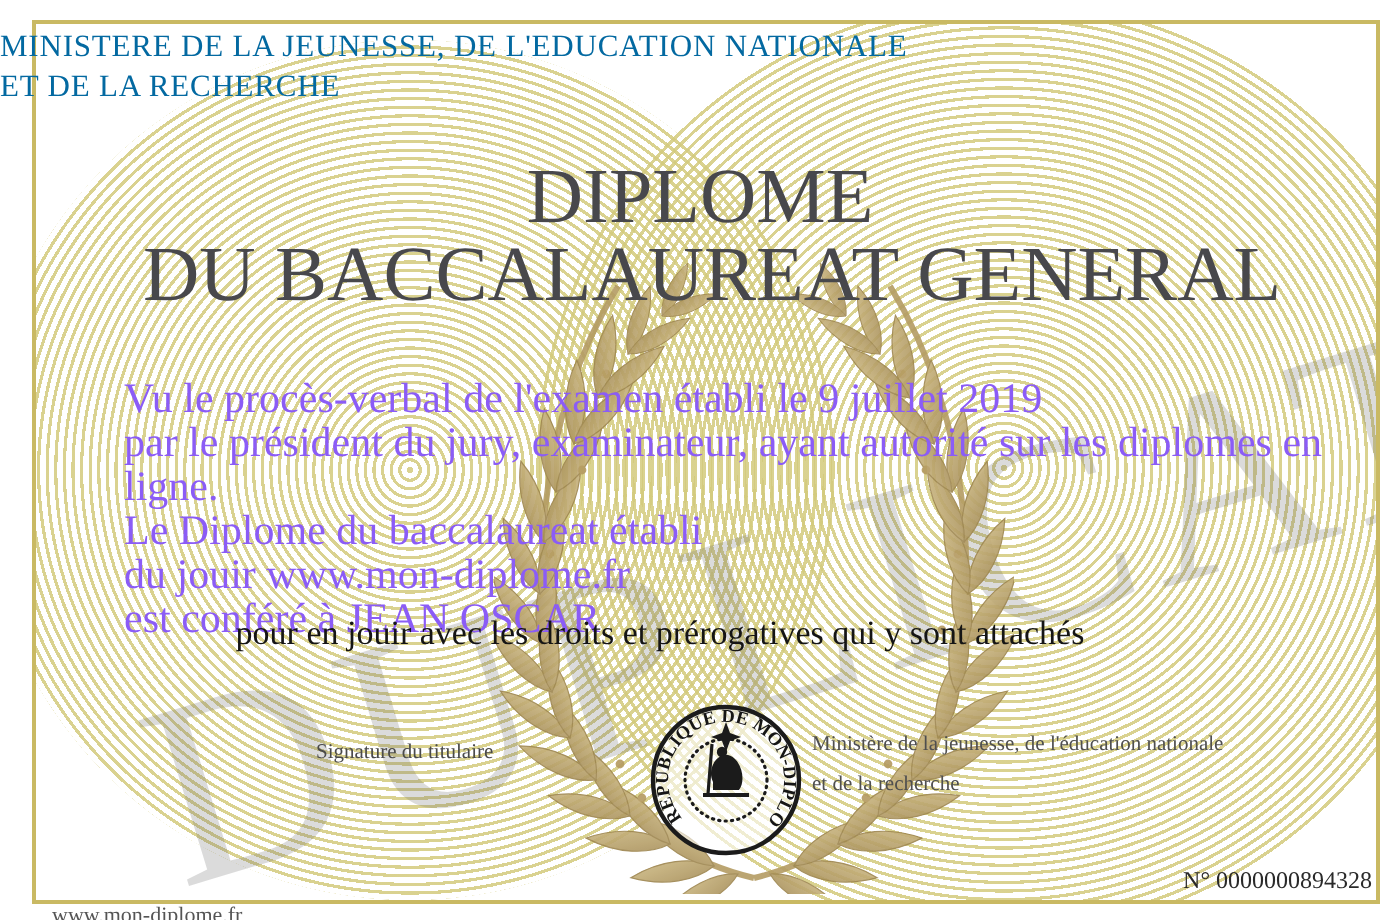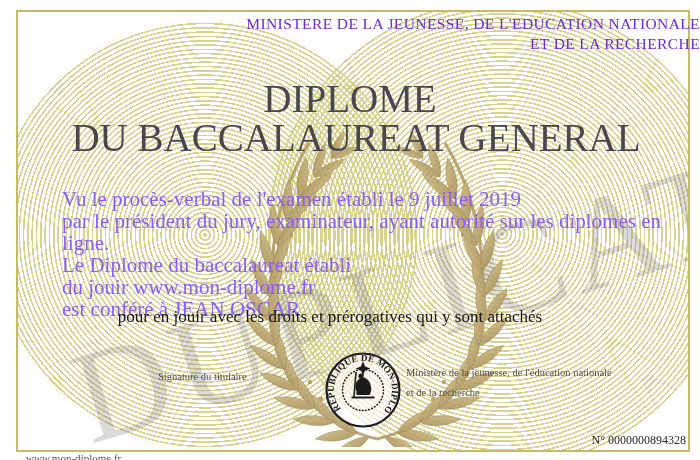--- a/index.html
+++ b/index.html
@@ -25,22 +25,22 @@
     position:absolute; left:60px; top:310px; height:160px; width:980px;
     line-height:160px; font-size:132px; letter-spacing:6px; white-space:nowrap;
     color:rgba(110,110,110,0.25); transform:rotate(-17deg); transform-origin:0 50%;
     z-index:2; font-family:"Liberation Serif", serif;
   }
   .wreath { position:absolute; left:229px; top:115px; z-index:3; opacity:.9; }
   
   .content { position:absolute; inset:0; z-index:10; color:#151515; }
   .content > div { position:absolute; }
   .header {
-    left:0; top:14px; width:100%; text-align:right;
-    font-size:15.5px; line-height:20px; letter-spacing:.4px; color:#6d28d9;
+    left:0; top:14px; width:100%; text-align:left;
+    font-size:15.5px; line-height:20px; letter-spacing:.4px; color:#0369a1;
   }
   .title1 { left:0; top:76px;  width:100%; text-align:center; font-size:39px; color:#48484c;font-family:Liberation Serif, serif; }
   .title2 { left:0; top:115px; width:100%; text-align:center; font-size:39px; color:#48484c;padding-left:12px; }
   .body-block { left:62px; top:188px; font-size:21px; line-height:22px; color:#8b5cf6; }
   .closing { left:0; top:307px; width:660px; text-align:center; font-size:17px; color:#151515; }
   .sig-label { left:158px; top:371px; font-size:10.5px; color:#4a4a4a; }
   .ministry { left:406px; top:367px; font-size:10.5px; color:#4f4f4f; }
   .ministry .m2 { margin-top:9px; }
   .website { left:26px; top:452px; font-size:11px; color:#555; }
   .serial  { right:14px; top:433px; font-size:12px; color:#2a2a2a; }

